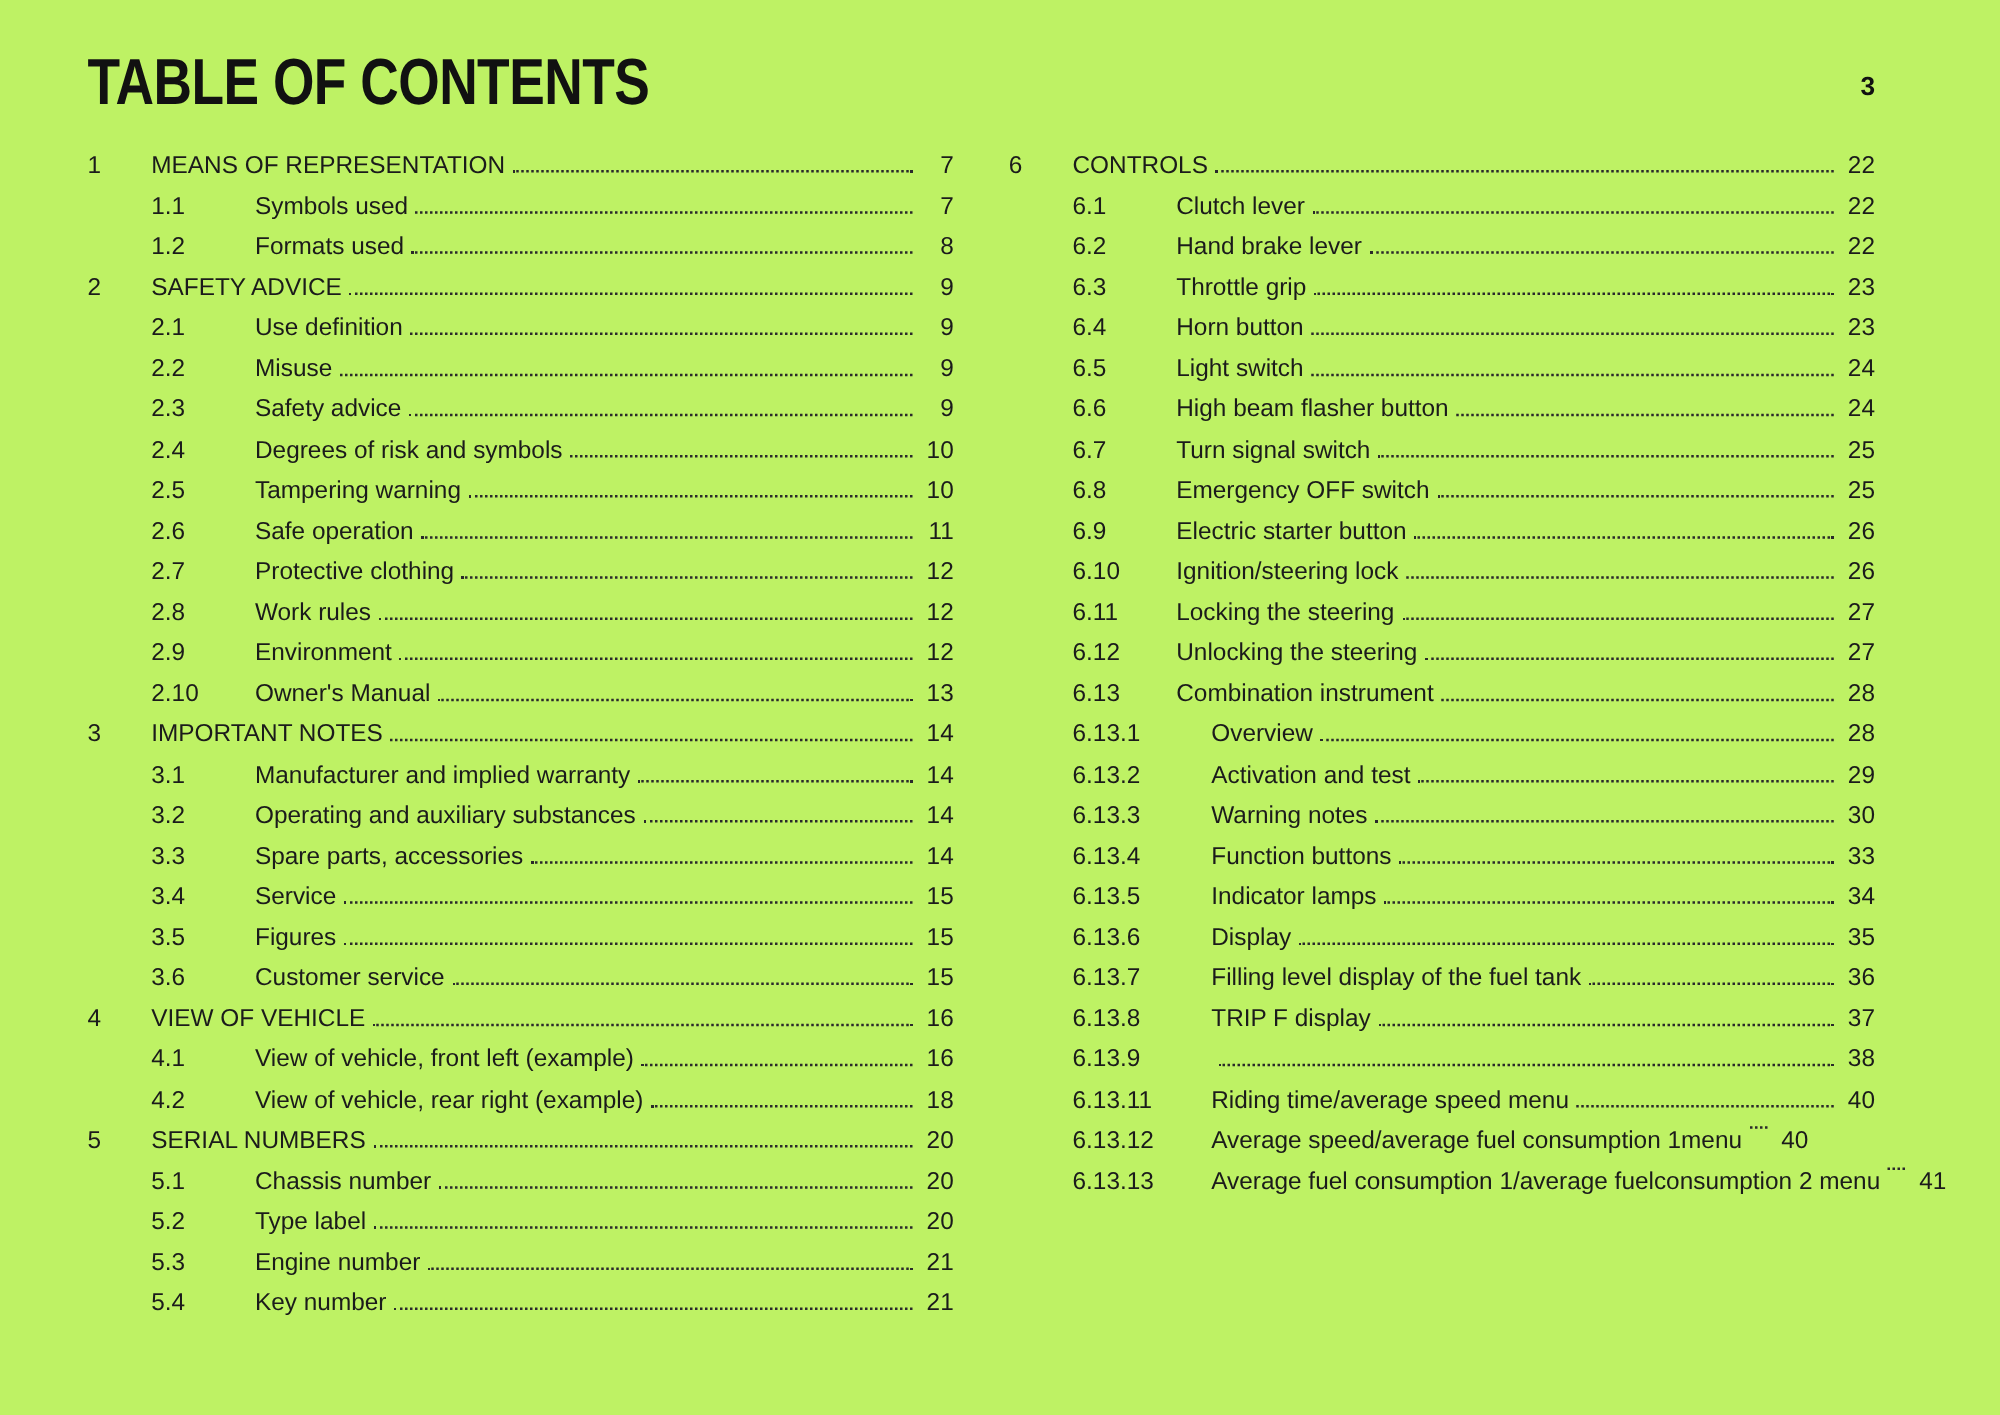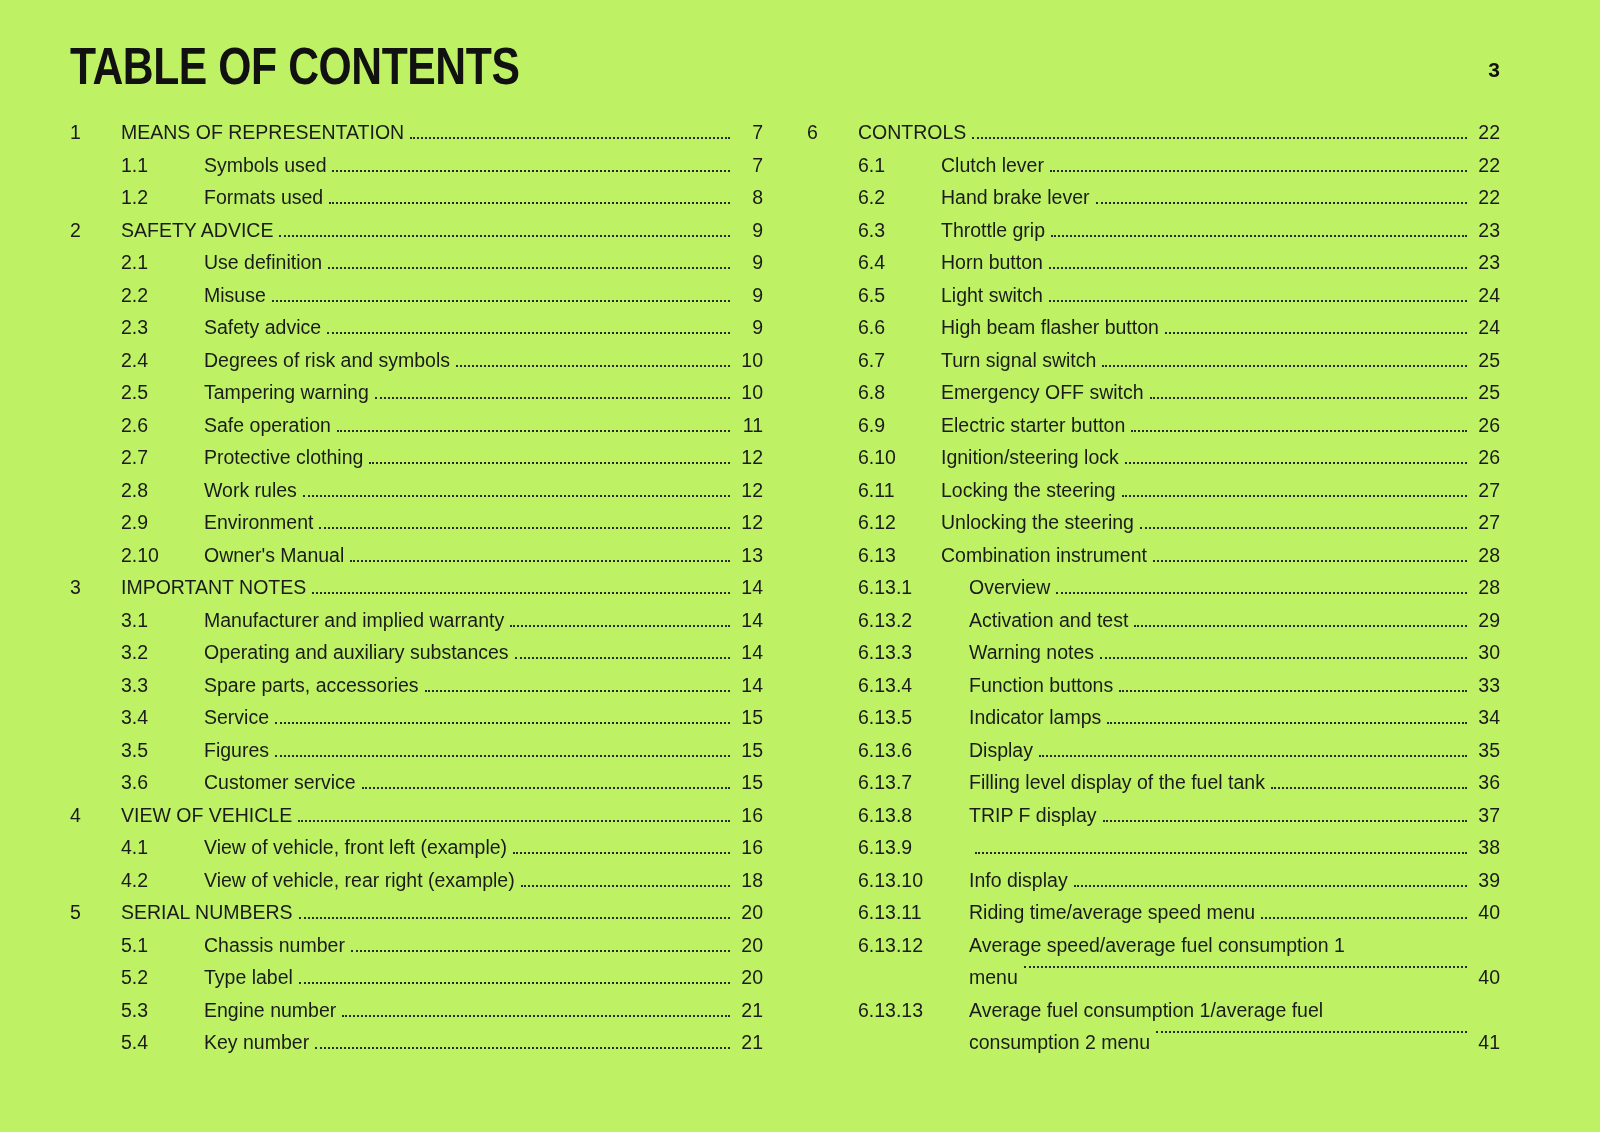--- a/index.html
+++ b/index.html
@@ -81,21 +81,21 @@
   }
   .page {
     flex: 0 0 auto;
     min-width: 26px;
     text-align: right;
     white-space: nowrap;
   }
   .body2 {
     flex: 1 1 auto;
     display: flex;
-    flex-direction: column;
+    flex-direction: row;
     min-width: 0;
   }
   .body2 .line1 { white-space: nowrap; }
   .body2 .cont {
     display: flex;
     align-items: flex-start;
   }
   .body2 .cont .t2 {
     flex: 0 1 auto;
     white-space: nowrap;
@@ -416,26 +416,20 @@
           <span class="title">TRIP F display</span>
           <span class="leader"></span>
           <span class="page">37</span>
         </div>
         <div class="row lvl3">
           <span class="num">6.13.9</span>
           <span class="leader"></span>
           <span class="page">38</span>
         </div>
         <div class="row lvl3">
-          <span class="num">6.13.10</span>
-          <span class="title">Info display</span>
-          <span class="leader"></span>
-          <span class="page">39</span>
-        </div>
-        <div class="row lvl3">
           <span class="num">6.13.11</span>
           <span class="title">Riding time/average speed menu</span>
           <span class="leader"></span>
           <span class="page">40</span>
         </div>
         <div class="row lvl3">
           <span class="num">6.13.12</span>
           <span class="body2">
             <span class="line1 title">Average speed/average fuel consumption 1</span>
             <span class="cont">

